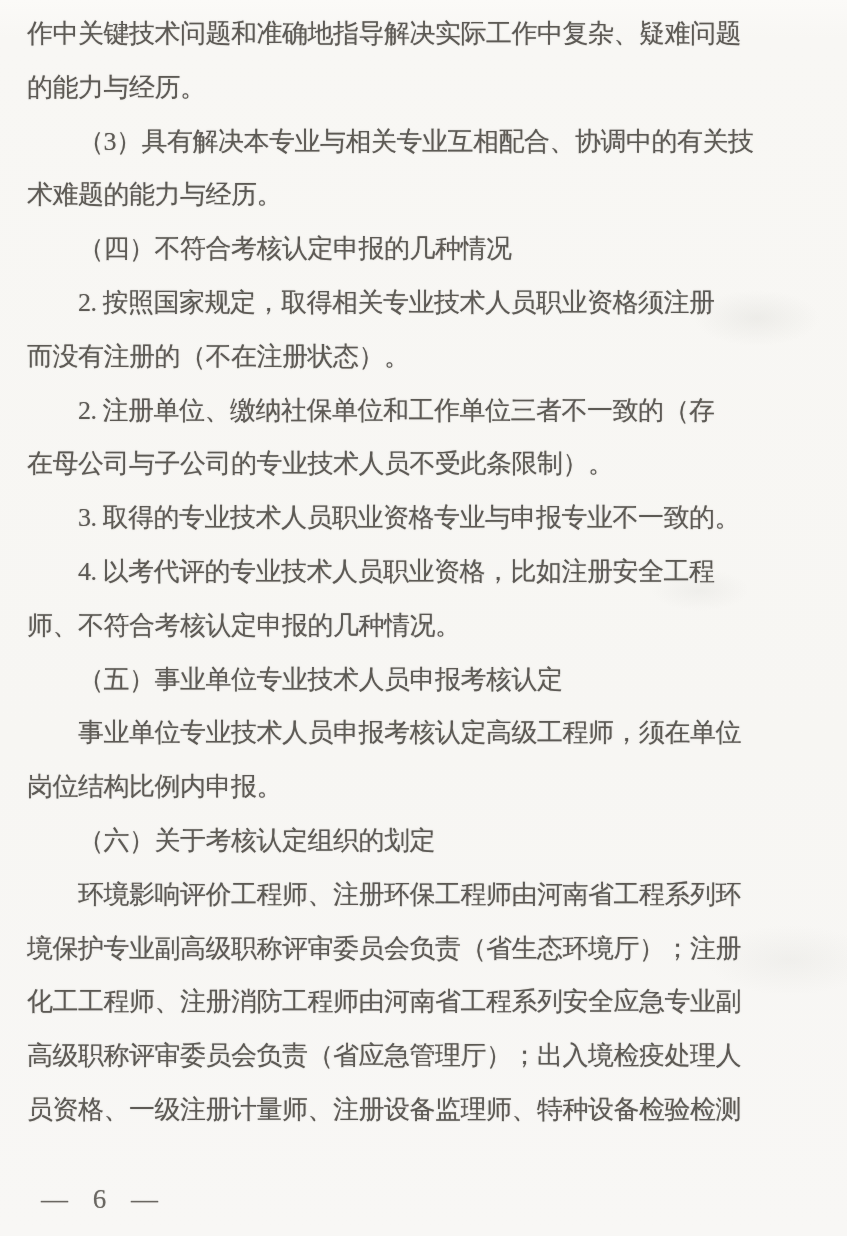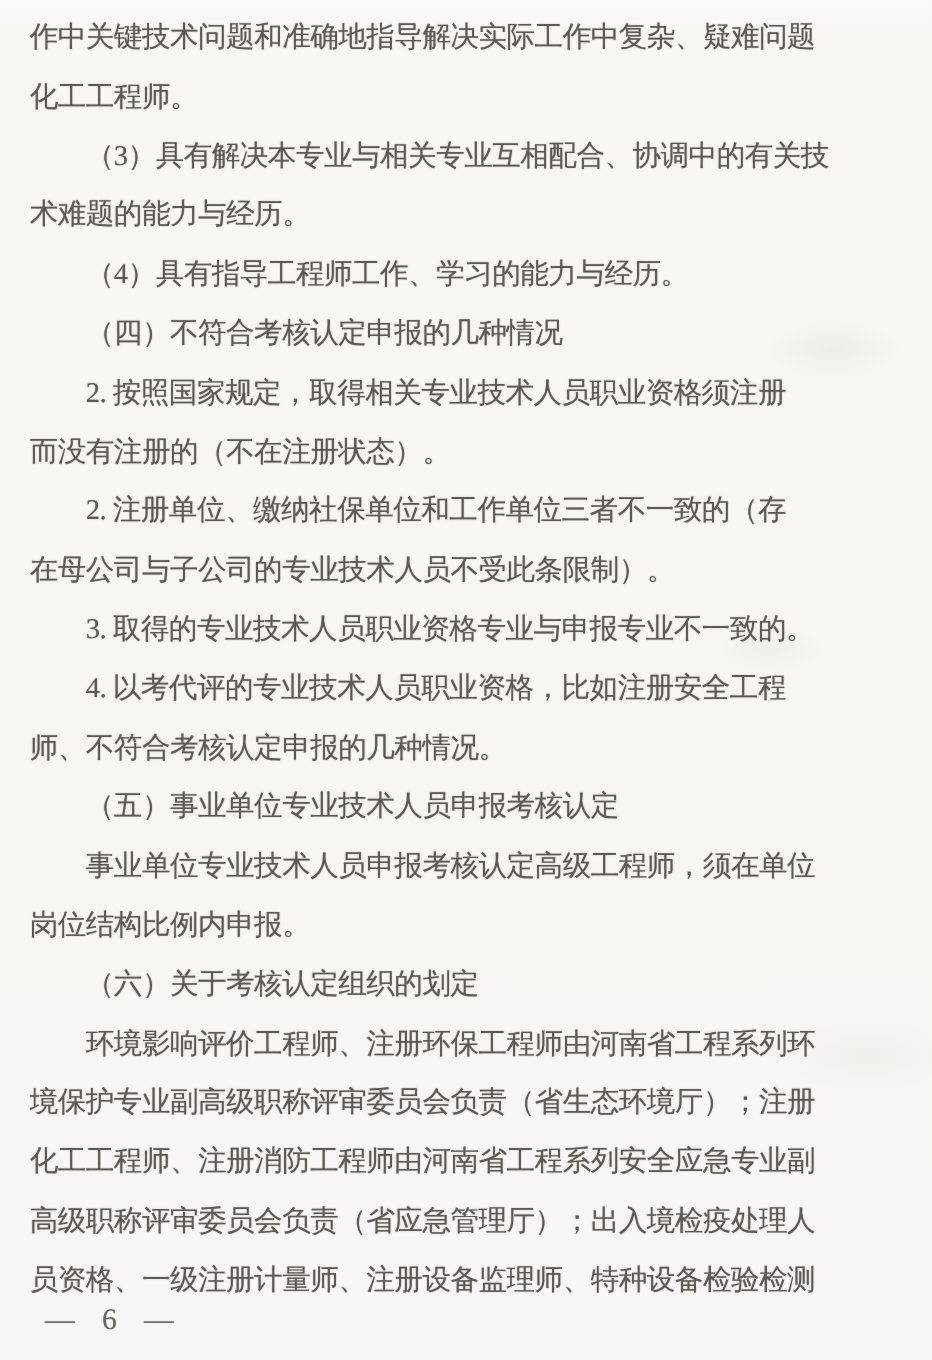--- a/index.html
+++ b/index.html
@@ -52,24 +52,23 @@
     word-spacing: 14px;
     text-shadow: 0 0 1px rgba(106, 103, 98, 0.5);
   }
 </style>
 </head>
 <body>
 
 <div class="page">
   <div class="content">
       <div class="line">作中关键技术问题和准确地指导解决实际工作中复杂、疑难问题</div>
-      <div class="line">化工工程师。</div>
+      <div class="line">的能力与经历。</div>
       <div class="line indent">（3）具有解决本专业与相关专业互相配合、协调中的有关技</div>
       <div class="line">术难题的能力与经历。</div>
-      <div class="line indent">（4）具有指导工程师工作、学习的能力与经历。</div>
       <div class="line indent">（四）不符合考核认定申报的几种情况</div>
       <div class="line indent">2. 按照国家规定，取得相关专业技术人员职业资格须注册</div>
       <div class="line">而没有注册的（不在注册状态）。</div>
       <div class="line indent">2. 注册单位、缴纳社保单位和工作单位三者不一致的（存</div>
       <div class="line">在母公司与子公司的专业技术人员不受此条限制）。</div>
       <div class="line indent">3. 取得的专业技术人员职业资格专业与申报专业不一致的。</div>
       <div class="line indent">4. 以考代评的专业技术人员职业资格，比如注册安全工程</div>
       <div class="line">师、不符合考核认定申报的几种情况。</div>
       <div class="line indent">（五）事业单位专业技术人员申报考核认定</div>
       <div class="line indent">事业单位专业技术人员申报考核认定高级工程师，须在单位</div>

